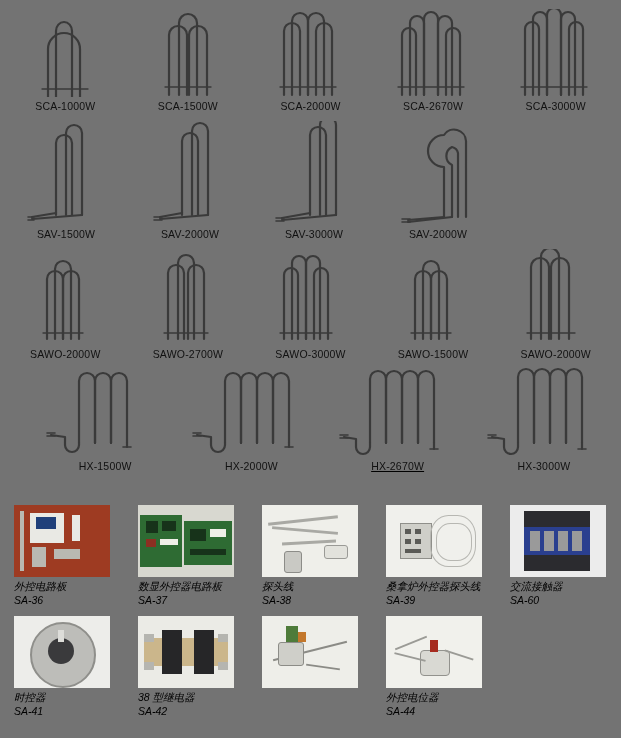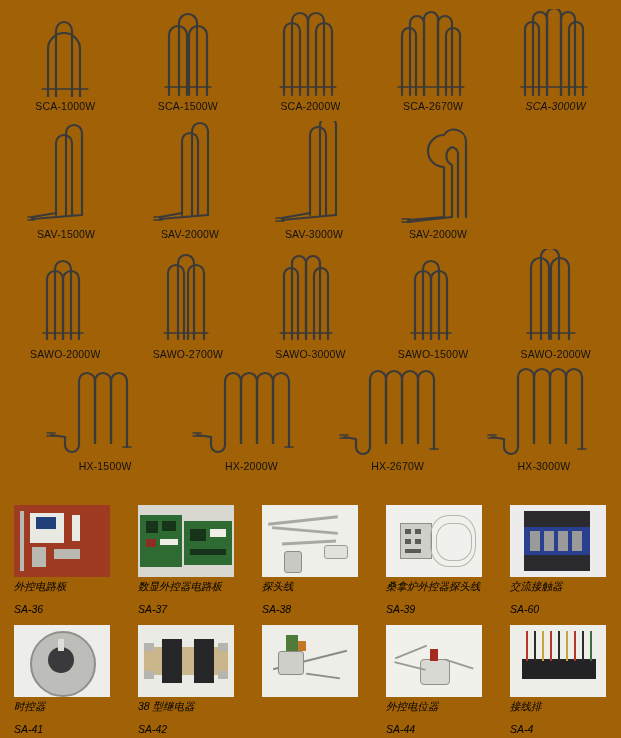--- a/index.html
+++ b/index.html
@@ -12,21 +12,21 @@
     height: 738px;
     font-family: "Liberation Sans", sans-serif;
     color: #000;
     overflow: hidden;
     position: relative;
   }
   .sheet {
     width: 621px;
     height: 738px;
     position: relative;
-    background: #a16207;
+    background: #737373;
   }
 
   
   .heater-section {
     padding: 0 4px;
   }
   .h-row {
     display: flex;
     justify-content: flex-start;
     align-items: flex-end;
@@ -77,21 +77,21 @@
     overflow: hidden;
     background: #f2f2f2;
   }
   .p-name {
     font-size: 10.5px;
     margin-top: 3px;
     white-space: nowrap;
   }
   .p-code {
     font-size: 10.5px;
-    margin-top: 9px;
+    margin-top: 0;
     white-space: nowrap;
   }
 
   
   .pcb-red { background: #9e3b22; width:96px; height:72px; position:relative; }
   .pcb-red .chipwhite { position:absolute; background:#e9e9e4; }
   .pcb-red .chipblue { position:absolute; background:#20407a; }
   .pcb-red .chipgrey { position:absolute; background:#b9b9b2; }
 
   .pcb-green { background:#d8d8d0; width:96px; height:72px; position:relative; }
@@ -202,21 +202,21 @@
               <path d="M34,86 L34,10 A7,7 0 0 1 48,10 L48,86"></path>
               <path d="M48,86 L48,14 A7,7 0 0 1 62,14 L62,86"></path>
               <path d="M56,86 L56,26 A7,7 0 0 1 70,26 L70,86"></path>
               <path d="M8,78 L74,78" stroke-width="1.4"></path>
             </g>
           </svg>
         </div>
         <div class="h-label">SCA-2670W</div>
       </div>
 
-      <div class="h-cell" style="width:124px;font-style:italic;">
+      <div class="h-cell" style="width:124px;">
         <div class="h-art" style="height:88px;">
           <svg width="86" height="88" viewBox="0 0 86 88">
             <g fill="none" stroke="#3a3a3a" stroke-width="2.2" stroke-linecap="round" stroke-linejoin="round">
               <path d="M12,86 L12,20 A7,7 0 0 1 26,20 L26,86"></path>
               <path d="M20,86 L20,10 A7,7 0 0 1 34,10 L34,86"></path>
               <path d="M34,86 L34,6 A7,7 0 0 1 48,6 L48,86"></path>
               <path d="M48,86 L48,10 A7,7 0 0 1 62,10 L62,86"></path>
               <path d="M56,86 L56,20 A7,7 0 0 1 70,20 L70,86"></path>
               <path d="M8,78 L74,78" stroke-width="1.4"></path>
             </g>
@@ -391,21 +391,21 @@
               <path d="M34,76 L34,78 A7,7 0 0 1 20,78 L20,70 L6,68"></path>
               <path d="M98,76 L98,80"></path>
               <path d="M2,66 L10,66 M2,69 L10,69" stroke-width="1.6"></path>
               <path d="M94,80 L102,80" stroke-width="1.6"></path>
             </g>
           </svg>
         </div>
         <div class="h-label">HX-2000W</div>
       </div>
 
-      <div class="h-cell" style="width:150px;">
+      <div class="h-cell" style="width:150px;text-decoration:underline;">
         <div class="h-art" style="height:90px;">
           <svg width="120" height="90" viewBox="0 0 120 90">
             <g fill="none" stroke="#3a3a3a" stroke-width="2.2" stroke-linecap="round" stroke-linejoin="round">
               <path d="M32,76 L32,12 A8,8 0 0 1 48,12 L48,76"></path>
               <path d="M48,76 L48,12 A8,8 0 0 1 64,12 L64,76"></path>
               <path d="M64,76 L64,12 A8,8 0 0 1 80,12 L80,76"></path>
               <path d="M80,76 L80,12 A8,8 0 0 1 96,12 L96,76"></path>
               <path d="M32,76 L32,80 A7,7 0 0 1 18,80 L18,72 L6,70"></path>
               <path d="M96,76 L96,82"></path>
               <path d="M2,68 L10,68 M2,71 L10,71" stroke-width="1.6"></path>
@@ -586,36 +586,16 @@
             <div class="wr" style="left:8px;top:40px;width:32px;transform:rotate(14deg);"></div>
             <div class="wr" style="left:58px;top:38px;width:30px;transform:rotate(18deg);"></div>
           </div>
         </div>
         <div class="caption-block">
           <div class="p-name">外控电位器</div>
           <div class="p-code">SA-44</div>
         </div>
       </div>
 
-      <div class="p-cell">
-        <div class="p-photo">
-          <div class="term">
-            <div class="blk" style="left:12px;top:34px;width:74px;height:20px;"></div>
-            <div class="w" style="left:16px;top:6px;height:30px;background:#b8352a;"></div>
-            <div class="w" style="left:24px;top:6px;height:30px;background:#2b2b2b;"></div>
-            <div class="w" style="left:32px;top:6px;height:30px;background:#c8a23a;"></div>
-            <div class="w" style="left:40px;top:6px;height:30px;background:#b8352a;"></div>
-            <div class="w" style="left:48px;top:6px;height:30px;background:#2b2b2b;"></div>
-            <div class="w" style="left:56px;top:6px;height:30px;background:#c8a23a;"></div>
-            <div class="w" style="left:64px;top:6px;height:30px;background:#b8352a;"></div>
-            <div class="w" style="left:72px;top:6px;height:30px;background:#2b2b2b;"></div>
-            <div class="w" style="left:80px;top:6px;height:30px;background:#3c6f3c;"></div>
-          </div>
-        </div>
-        <div class="caption-block">
-          <div class="p-name">接线排</div>
-          <div class="p-code">SA-4</div>
-        </div>
-      </div>
     </div>
   </div>
 
 </div>
 
 </body></html>

